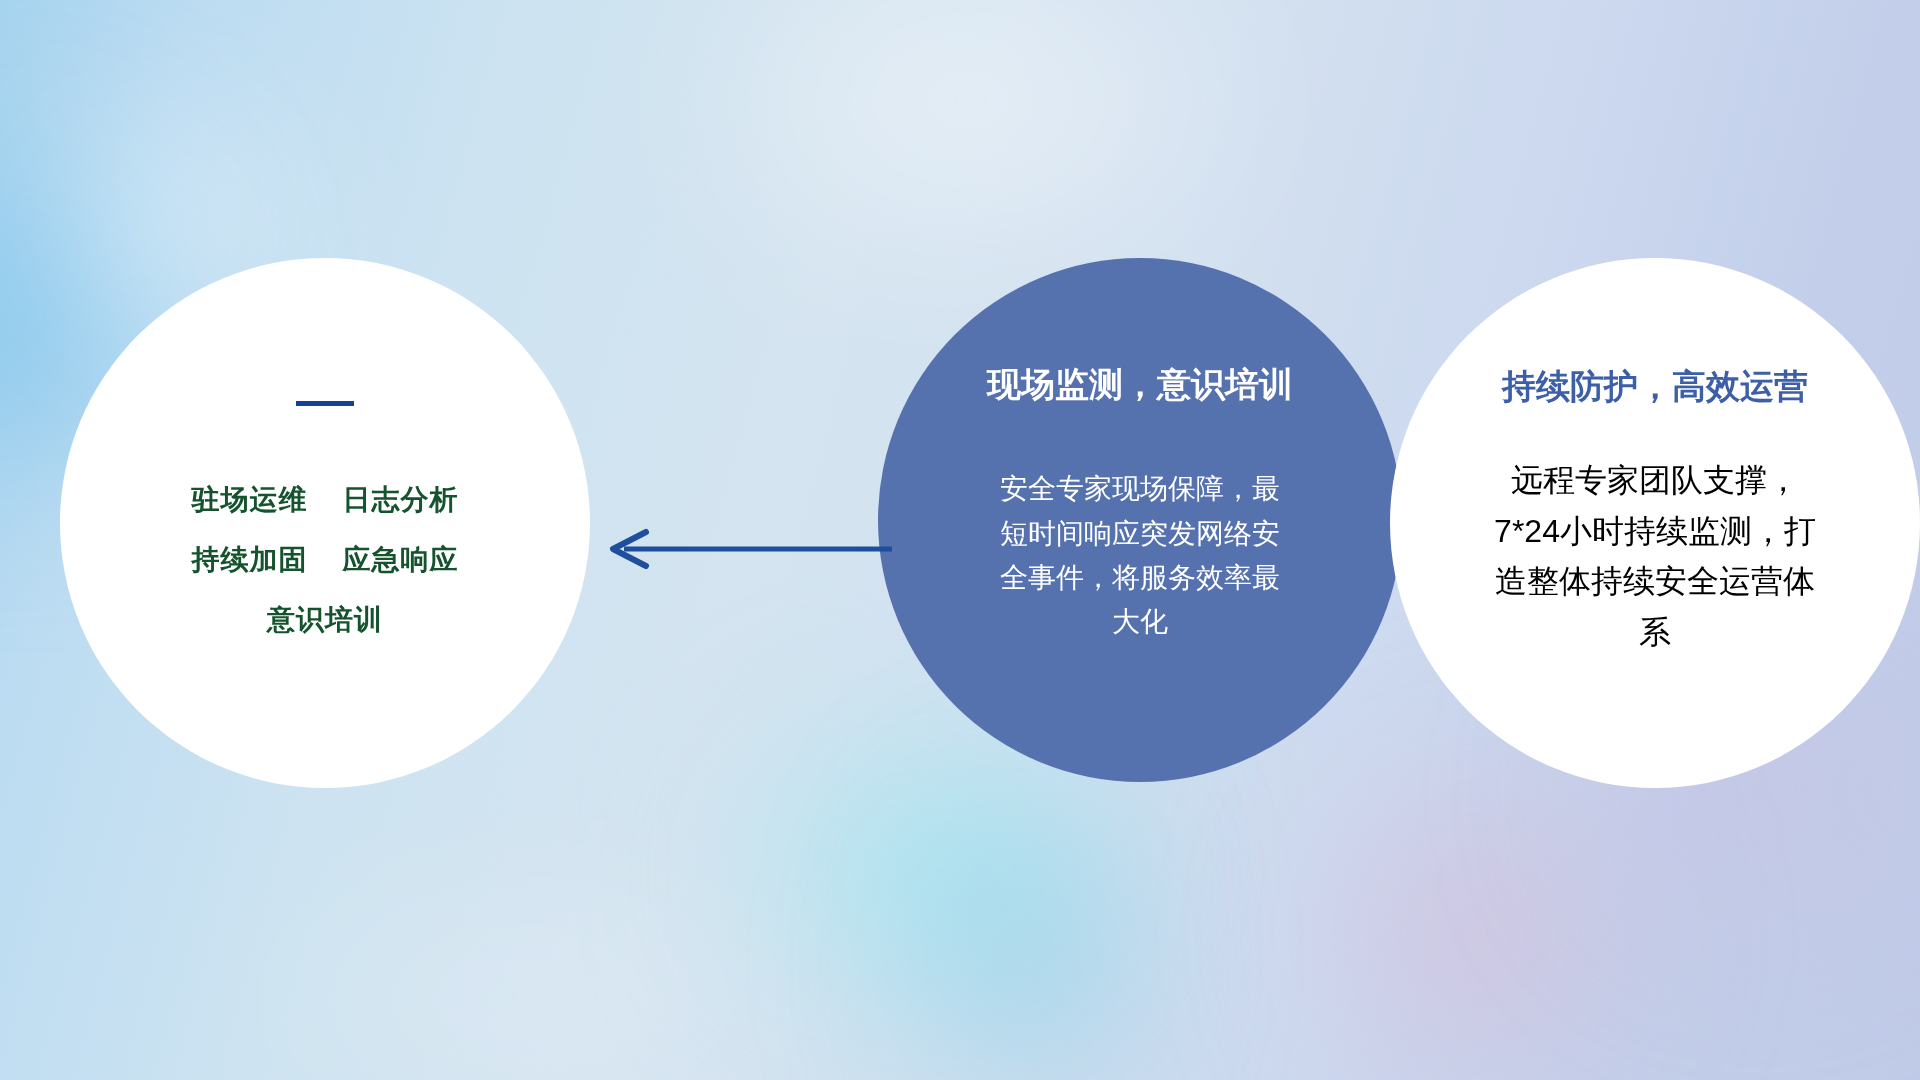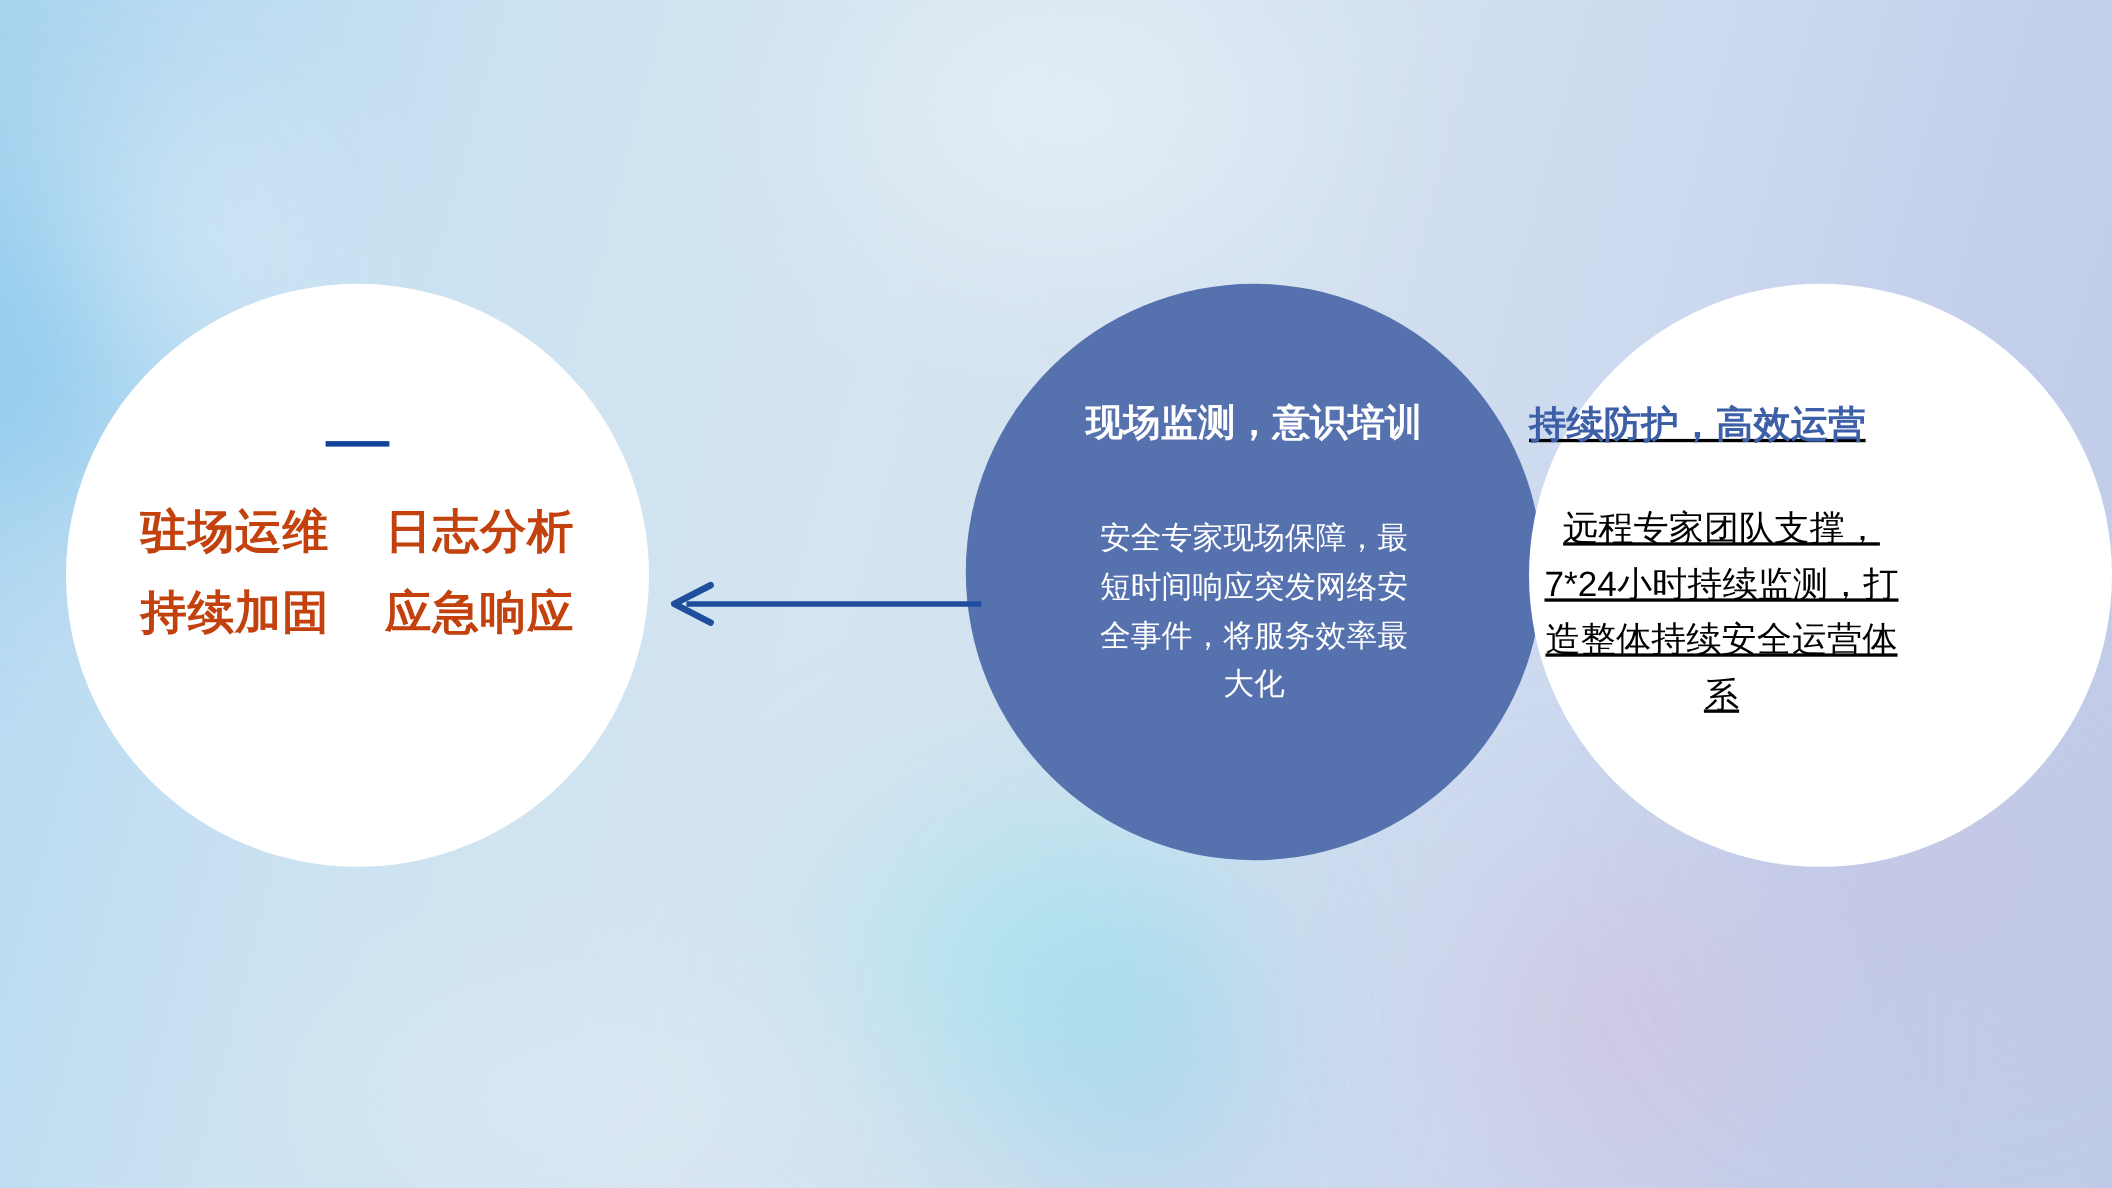--- a/index.html
+++ b/index.html
@@ -120,25 +120,25 @@
     flex-direction: column;
     align-items: center;
   }
   .accent-dash {
     width: 58px;
     height: 5px;
     background: #12439b;
     margin-top: 143px;
   }
   .left-lines {
-    margin-top: 56px;
+    margin-top: 80px;
     text-align: center;
-    color: #c2410c;
+    color: #14532d;
     font-weight: bold;
-    font-size: 42px;
+    font-size: 28px;
     line-height: 1.0;
   }
   .left-lines .ln {
     margin-bottom: 32px;
     white-space: pre;
     letter-spacing: 1px;
   }
   .left-lines .ln:last-child { margin-bottom: 0; }
 
   
@@ -170,22 +170,21 @@
   }
 
   
   .right-content {
     position: absolute;
     left: 1390px; top: 258px;
     width: 530px; height: 530px;
     z-index: 9;
     display: flex;
     flex-direction: column;
-    align-items: flex-start;
-    text-decoration: underline;
+    align-items: center;
   }
   .right-title {
     margin-top: 110px;
     color: #3c5fa8;
     font-weight: bold;
     font-size: 34px;
     line-height: 1.1;
     white-space: nowrap;
   }
   .right-body {
@@ -221,20 +220,21 @@
       <line x1="292" y1="29" x2="24" y2="29" stroke="#1f4e9c" stroke-width="5"></line>
       <polyline points="46,12 13,29 46,46" fill="none" stroke="#1f4e9c" stroke-width="6" stroke-linecap="round" stroke-linejoin="round"></polyline>
     </svg>
   </div>
 
   <div class="left-content">
     <div class="accent-dash"></div>
     <div class="left-lines">
       <div class="ln">驻场运维    日志分析</div>
       <div class="ln">持续加固    应急响应</div>
+      <div class="ln">意识培训</div>
     </div>
   </div>
 
   <div class="mid-content">
     <div class="mid-title">现场监测，意识培训</div>
     <div class="mid-body">安全专家现场保障，最短时间响应突发网络安全事件，将服务效率最大化</div>
   </div>
 
   <div class="right-content">
     <div class="right-title">持续防护，高效运营</div>

